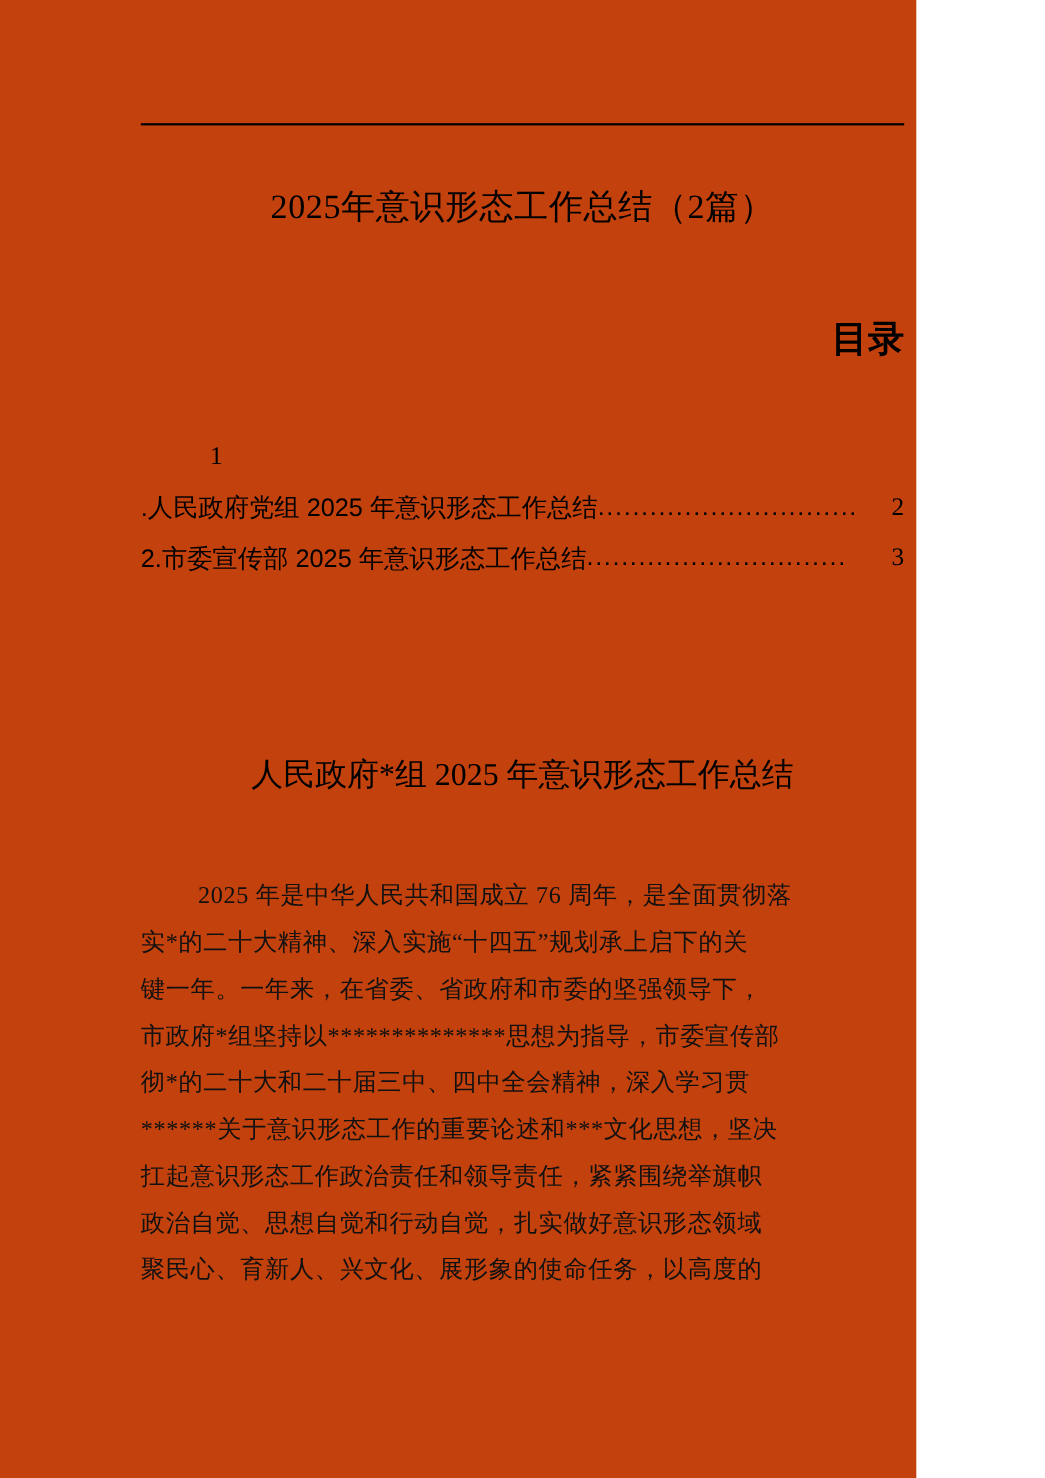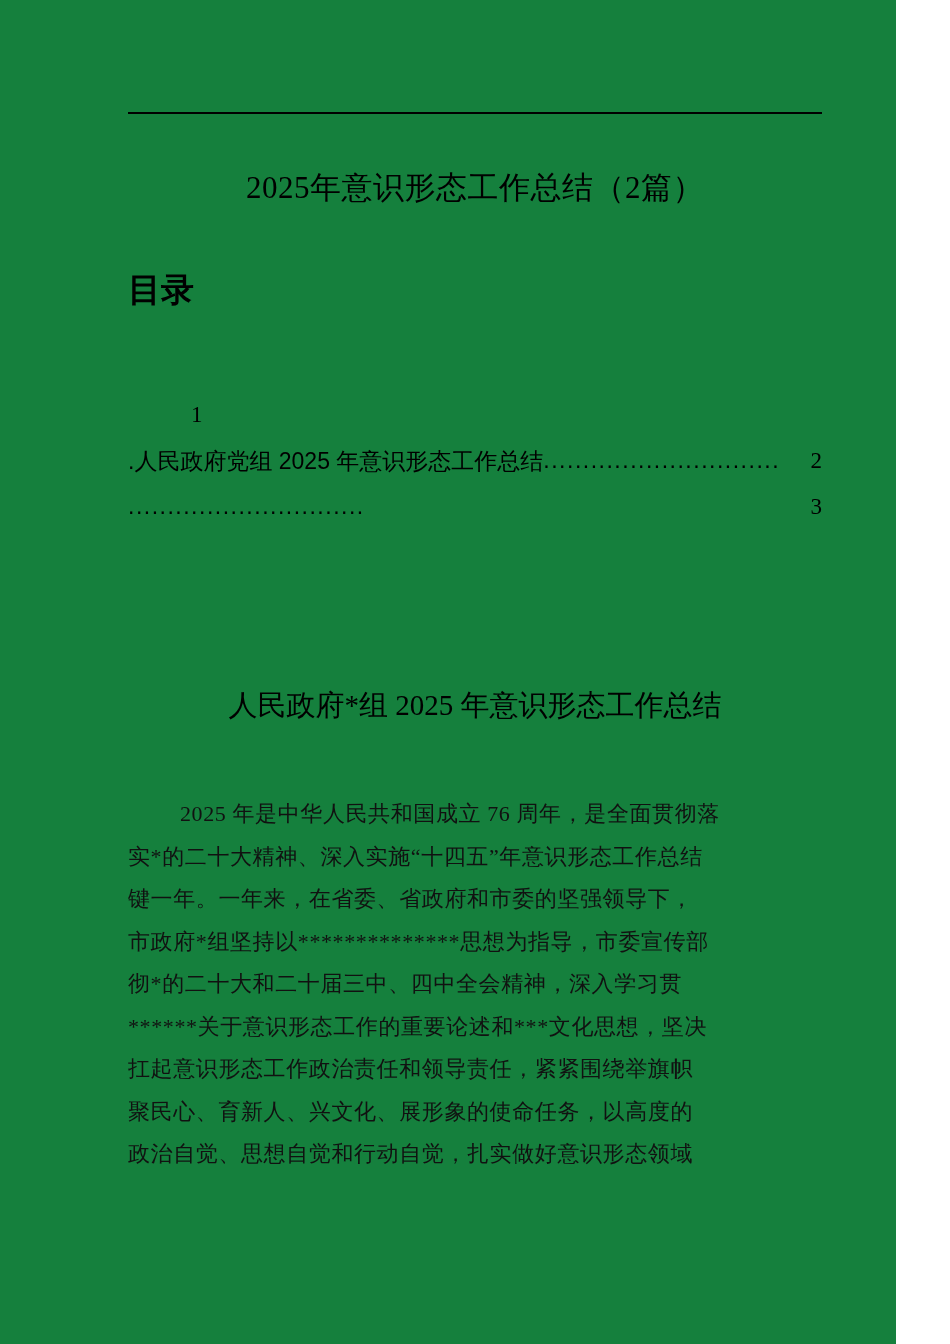--- a/index.html
+++ b/index.html
@@ -13,23 +13,23 @@
     position: relative;
     overflow: hidden;
     font-family: "Liberation Serif", "DejaVu Serif", serif;
     color: #000000;
   }
 
   .page {
     position: absolute;
     left: 0;
     top: 0;
-    width: 896px;
+    width: 833px;
     height: 1344px;
-    background: #15803d;
+    background: #c2410c;
   }
 
   
   .header-rule {
     position: absolute;
     left: 128px;
     top: 112px;
     width: 694px;
     height: 0;
     border-top: 2px solid #000000;
@@ -46,23 +46,23 @@
     font-size: 31px;
     line-height: 44px;
     letter-spacing: 0.5px;
     white-space: nowrap;
   }
 
   
   .toc-heading {
     position: absolute;
     left: 128px;
-    top: 268px;
+    top: 286px;
     width: 694px;
-    text-align: left;
+    text-align: right;
     font-family: "Liberation Sans", "DejaVu Sans", sans-serif;
     font-weight: bold;
     font-size: 33px;
     line-height: 44px;
   }
 
   
   .toc {
     position: absolute;
     left: 128px;
@@ -150,33 +150,34 @@
 
     <span class="toc-orphan-num">1</span>
 
     <div class="toc-row">
       <span class="toc-label">.人民政府党组 2025 年意识形态工作总结</span>
       <span class="toc-dots">..............................</span>
       <span class="toc-page">2</span>
     </div>
 
     <div class="toc-row">
+      <span class="toc-label">2.市委宣传部 2025 年意识形态工作总结</span>
       <span class="toc-dots">..............................</span>
       <span class="toc-page">3</span>
     </div>
 
   </div>
 
   <div class="section-heading">人民政府*组 2025 年意识形态工作总结</div>
 
   <div class="body-block">
     <div class="body-line indent">2025 年是中华人民共和国成立 76 周年，是全面贯彻落</div>
-    <div class="body-line">实*的二十大精神、深入实施“十四五”年意识形态工作总结</div>
+    <div class="body-line">实*的二十大精神、深入实施“十四五”规划承上启下的关</div>
     <div class="body-line">键一年。一年来，在省委、省政府和市委的坚强领导下，</div>
     <div class="body-line">市政府*组坚持以**************思想为指导，市委宣传部</div>
     <div class="body-line">彻*的二十大和二十届三中、四中全会精神，深入学习贯</div>
     <div class="body-line">******关于意识形态工作的重要论述和***文化思想，坚决</div>
     <div class="body-line">扛起意识形态工作政治责任和领导责任，紧紧围绕举旗帜</div>
+    <div class="body-line">政治自觉、思想自觉和行动自觉，扎实做好意识形态领域</div>
     <div class="body-line">聚民心、育新人、兴文化、展形象的使命任务，以高度的</div>
-    <div class="body-line">政治自觉、思想自觉和行动自觉，扎实做好意识形态领域</div>
   </div>
 
 </div>
 
 </body></html>

